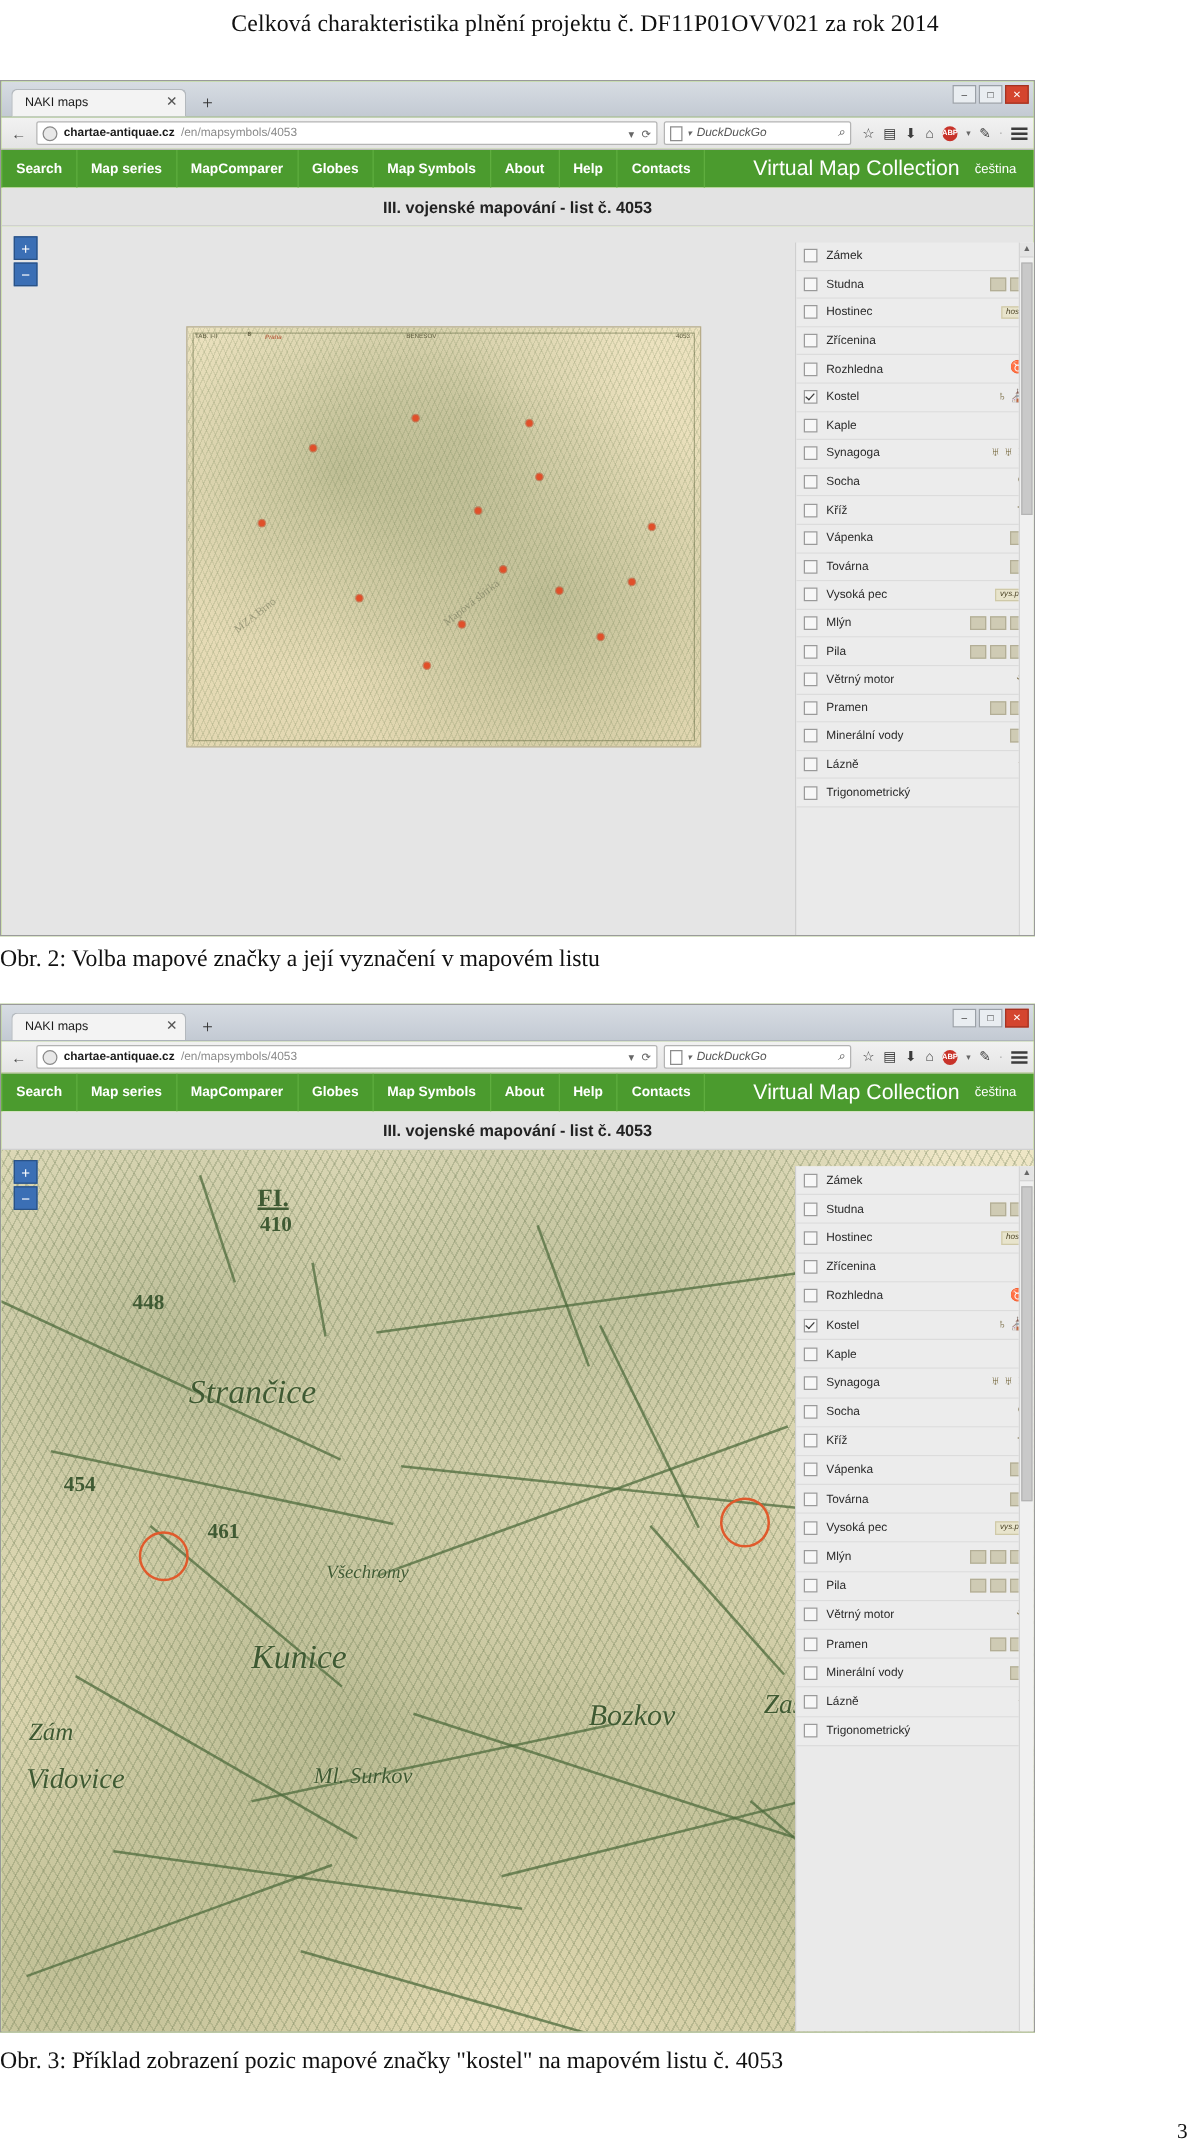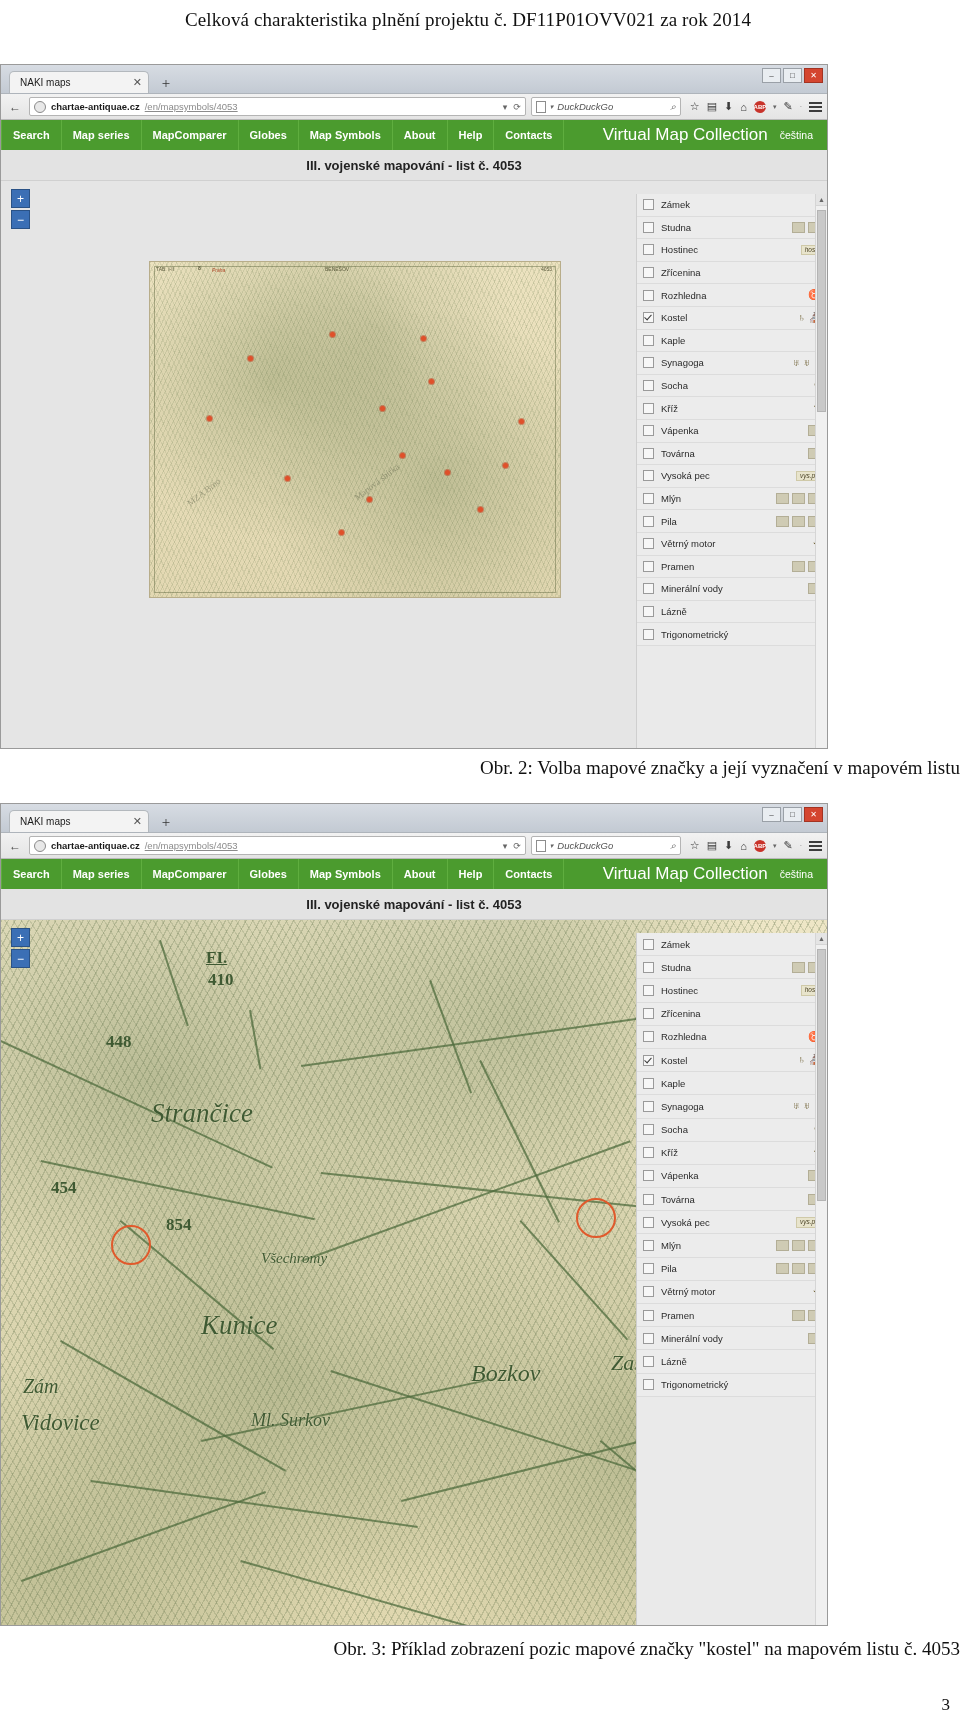--- a/index.html
+++ b/index.html
@@ -66,21 +66,21 @@
   .urlbar{
     flex:1;height:19px;background:#fff;border:1px solid #b4b4b4;border-radius:2px;
     display:flex;align-items:center;gap:5px;padding:0 4px;box-sizing:border-box;
     font-family:"Liberation Sans", sans-serif;font-size:9.5px;
   }
   .globe-ico{
     width:10px;height:10px;border:1px solid #8a8a8a;border-radius:50%;
     background:#e8e8e8;flex:0 0 auto;
   }
   .url-host{font-weight:bold;color:#1b1b1b;}
-  .url-path{color:#8b8b8b;text-decoration:underline;}
+  .url-path{color:#8b8b8b;}
   .url-right{margin-left:auto;display:flex;align-items:center;gap:6px;color:#666;font-size:9px;}
   .searchbar{
     width:150px;height:19px;background:#fff;border:1px solid #b4b4b4;border-radius:2px;
     display:flex;align-items:center;gap:4px;padding:0 4px;box-sizing:border-box;
     font-family:"Liberation Sans", sans-serif;font-size:9.5px;color:#555;font-style:italic;
   }
   .pagelet{width:8px;height:10px;border:1px solid #8d8d8d;background:#fff;flex:0 0 auto;}
   .caret{font-size:7px;color:#666;}
   .mag{margin-left:auto;font-size:10px;color:#555;}
   .toolicons{display:flex;align-items:center;gap:7px;padding-left:4px;color:#3c3c3c;font-size:11px;}
@@ -228,21 +228,21 @@
   .scroll .arr{
     height:11px;display:flex;align-items:center;justify-content:center;
     font-size:7px;color:#666;background:#e4e4e4;border-bottom:1px solid #d5d5d5;
   }
   .scroll .thumb{
     position:absolute;left:1px;right:1px;background:#c9c9c9;border:1px solid #b4b4b4;
   }
 
   
   .caption{
-    position:absolute;width:960px;text-align:right;
+    position:absolute;width:960px;text-align:left;
     font-family:"Liberation Serif", serif;font-size:19px;color:#111;
   }
   .pagenum{
     position:absolute;right:10px;bottom:4px;
     font-family:"Liberation Serif", serif;font-size:17px;color:#111;
   }
 </style>
 </head>
 <body>
 
@@ -602,23 +602,23 @@
           <div class="mlabel" style="left: 150px; top: 178px; font-size: 27px;">Strančice</div>
           <div class="mlabel" style="left: 200px; top: 390px; font-size: 27px;">Kunice</div>
           <div class="mlabel" style="left: 260px; top: 330px; font-size: 15px;">Všechromy</div>
           <div class="mlabel" style="left: 470px; top: 440px; font-size: 24px;">Bozkov</div>
           <div class="mlabel" style="left: 20px; top: 490px; font-size: 23px;">Vidovice</div>
           <div class="mlabel" style="left: 22px; top: 455px; font-size: 20px;">Zám</div>
           <div class="mlabel" style="left: 250px; top: 490px; font-size: 18px;">Ml. Surkov</div>
           <div class="mlabel" style="left: 610px; top: 430px; font-size: 22px;">Zast</div>
           <div class="mnum" style="left: 105px; top: 112px; font-size: 17px;">448</div>
           <div class="mnum" style="left: 50px; top: 258px; font-size: 17px;">454</div>
-          <div class="mnum" style="left: 165px; top: 295px; font-size: 17px;">854</div>
+          <div class="mnum" style="left: 165px; top: 295px; font-size: 17px;">461</div>
           <div class="mnum" style="left: 207px; top: 50px; font-size: 17px; text-align: center;">410</div>
-          <div class="mnum" style="left: 205px; top: 28px; font-size: 17px; text-decoration: underline;">FI.</div>
+          <div class="mnum" style="left: 205px; top: 28px; font-size: 20px; text-decoration: underline;">FI.</div>
         </div>
       <div id="map-circles">
           <div class="circle-mark" style="left: 110px; top: 305px;"></div>
           <div class="circle-mark" style="left: 575px; top: 278px;"></div>
         </div>
     </div>
 
     <div class="zoomctl">
       <div>+</div>
       <div>−</div>

